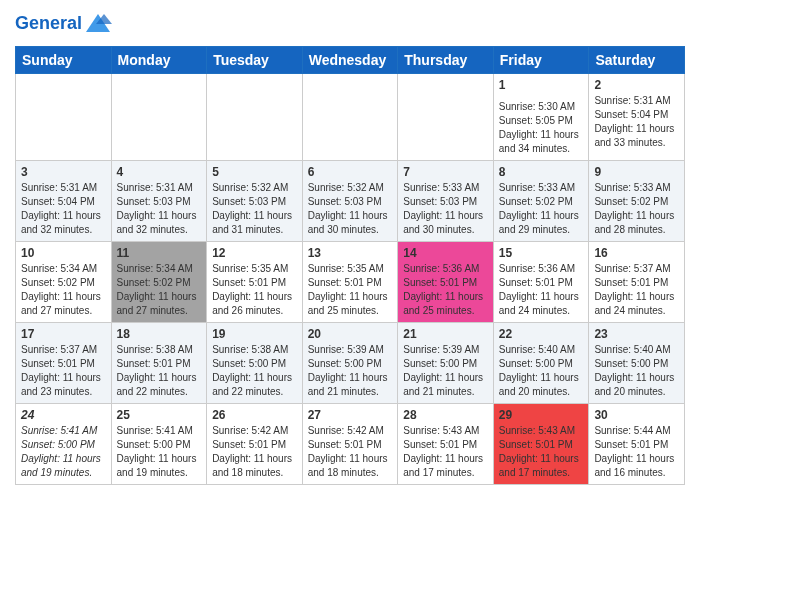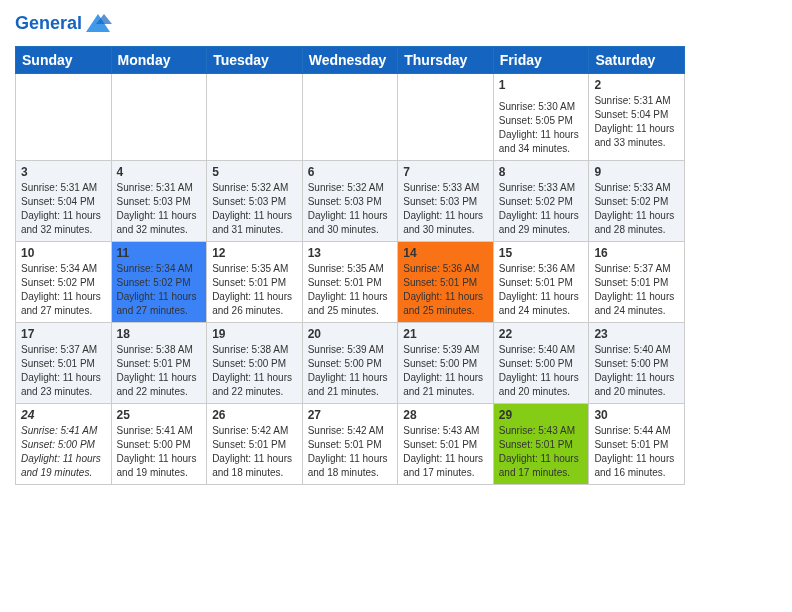--- a/index.html
+++ b/index.html
@@ -213,42 +213,42 @@
           </td>
         </tr>
         <tr>
           <td style="background: rgb(255, 255, 255);">
             <span class="day-num">10</span>
             <div class="day-info" style="white-space: pre-line;">Sunrise: 5:34 AM
 Sunset: 5:02 PM
 Daylight: 11 hours
 and 27 minutes.</div>
           </td>
-          <td style="background: #3b82f6;">
+          <td style="background: #a3a3a3;">
             <span class="day-num">11</span>
             <div class="day-info" style="white-space: pre-line;">Sunrise: 5:34 AM
 Sunset: 5:02 PM
 Daylight: 11 hours
 and 27 minutes.</div>
           </td>
           <td style="background: rgb(255, 255, 255);">
             <span class="day-num">12</span>
             <div class="day-info" style="white-space: pre-line;">Sunrise: 5:35 AM
 Sunset: 5:01 PM
 Daylight: 11 hours
 and 26 minutes.</div>
           </td>
           <td style="background: rgb(255, 255, 255); margin-left: 40px;">
             <span class="day-num">13</span>
             <div class="day-info" style="white-space: pre-line;">Sunrise: 5:35 AM
 Sunset: 5:01 PM
 Daylight: 11 hours
 and 25 minutes.</div>
           </td>
-          <td style="background: #f97316;">
+          <td style="background: #ec4899;">
             <span class="day-num">14</span>
             <div class="day-info" style="white-space: pre-line;">Sunrise: 5:36 AM
 Sunset: 5:01 PM
 Daylight: 11 hours
 and 25 minutes.</div>
           </td>
           <td style="background: rgb(255, 255, 255);">
             <span class="day-num">15</span>
             <div class="day-info" style="white-space: pre-line;">Sunrise: 5:36 AM
 Sunset: 5:01 PM
@@ -343,21 +343,21 @@
 Daylight: 11 hours
 and 18 minutes.</div>
           </td>
           <td style="background: rgb(255, 255, 255);">
             <span class="day-num">28</span>
             <div class="day-info" style="white-space: pre-line;">Sunrise: 5:43 AM
 Sunset: 5:01 PM
 Daylight: 11 hours
 and 17 minutes.</div>
           </td>
-          <td style="background: #84cc16; margin-left: 40px;">
+          <td style="background: #ef4444; margin-left: 40px;">
             <span class="day-num">29</span>
             <div class="day-info" style="white-space: pre-line;">Sunrise: 5:43 AM
 Sunset: 5:01 PM
 Daylight: 11 hours
 and 17 minutes.</div>
           </td>
           <td style="background: rgb(255, 255, 255);">
             <span class="day-num">30</span>
             <div class="day-info" style="white-space: pre-line;">Sunrise: 5:44 AM
 Sunset: 5:01 PM

